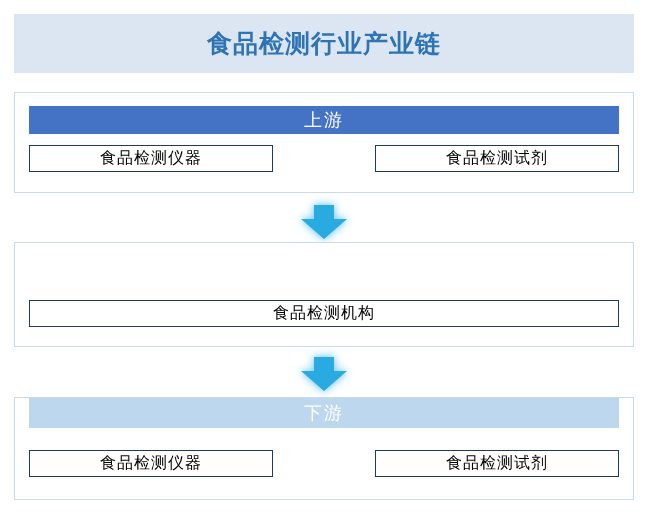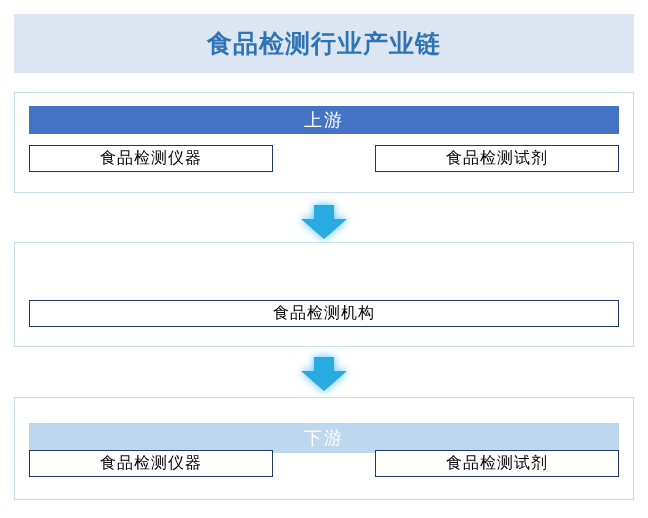--- a/index.html
+++ b/index.html
@@ -39,21 +39,21 @@
 
   .section-header {
     position:absolute; left:14px; right:14px; top:13px;
     height:28px;
     display:flex; align-items:center; justify-content:center;
     color:#ffffff;
     font-size:18px;
     letter-spacing:2px;
   }
   .section-midstream .section-header  { top:15px; height:29px; }
-  .section-downstream .section-header { top:25px;  height:30px; }
+  .section-downstream .section-header { top:0;  height:30px; }
 
   .hdr-upstream   { background:#4472c4; }
   .hdr-midstream  { background:#5b9bd5; }
   .hdr-downstream { background:#bdd7ee; }
 
   .items-row {
     position:absolute; left:14px; right:14px;
     display:flex; justify-content:space-between;
   }
   .section-upstream .items-row   { top:52px; }

